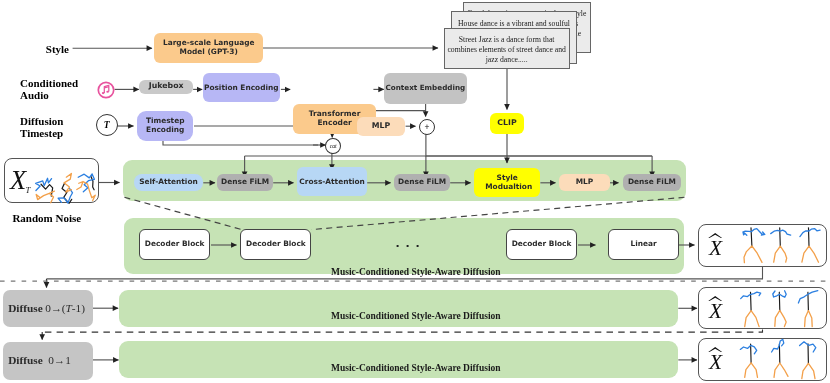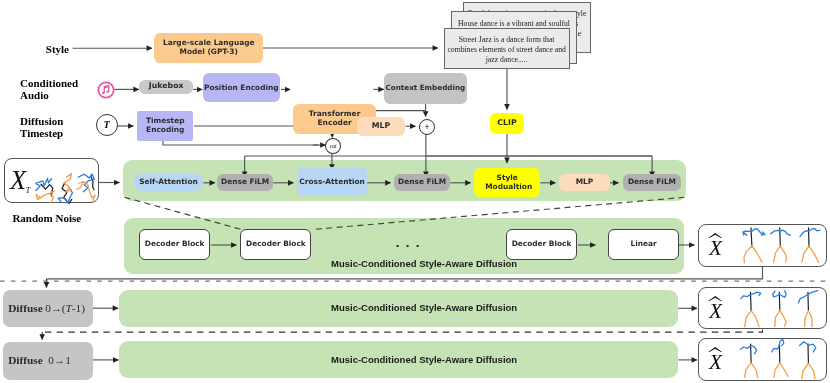--- a/index.html
+++ b/index.html
@@ -14,22 +14,22 @@
   .serif{font-family:"Liberation Serif",serif;}
   .band{position:absolute;background:#c6e3b5;border-radius:9px;}
   .card{position:absolute;background:#ebebeb;border:1px solid #666;
         font-family:"Liberation Serif",serif;font-size:7.7px;color:#1a1a1a;
         text-align:center;line-height:10.3px;box-sizing:border-box;overflow:hidden;
         display:flex;align-items:center;justify-content:center;padding:1px 2px;}
   .iolabel{position:absolute;font-family:"Liberation Serif",serif;font-weight:bold;
            font-size:11px;color:#000;text-align:left;line-height:1.25;}
   .circ{position:absolute;border:1.1px solid #333;border-radius:50%;background:#fff;
         display:flex;align-items:center;justify-content:center;}
-  .bandcap{position:absolute;font-family:Liberation Sans, sans-serif;font-weight:bold;
-           font-size:9.5px;color:#1a1a1a;white-space:nowrap;line-height:1;}
+  .bandcap{position:absolute;font-family:Liberation Serif, serif;font-weight:bold;
+           font-size:9.5px;color:#1a1a1a;white-space:nowrap;line-height:1;margin-top:9px;}
   .xhat{font-style:italic;font-size:21.5px;color:#111;line-height:1;}
   .xhat>span{position:relative;display:inline-block;}
   .xhat>span::before{content:"";position:absolute;left:-0.6px;top:-5.4px;width:13.8px;height:4.9px;
       background:#111;
       clip-path:polygon(0% 100%, 50% 0%, 100% 100%, 92% 100%, 50% 34%, 8% 100%);}
 </style>
 </head>
 <body>
 
 <div id="stage">
@@ -168,21 +168,21 @@
   <div class="nodebox" style="left:154.3px;top:33.2px;width:108.9px;height:29.8px;background:#fbca8c;border-radius:6px;font-size:7.4px;line-height:8.9px;">Large-scale Language Model (GPT-3)</div>
 
   <div class="nodebox" style="left:139.3px;top:79.5px;width:53.8px;height:14px;background:#c9c9c9;border-radius:6px;font-size:7.8px;">Jukebox</div>
 
   <div class="nodebox" style="left:202.5px;top:73.4px;width:77.5px;height:29.1px;background:#b7b7f5;border-radius:6px;font-size:7.4px;white-space:nowrap;">Position Encoding</div>
 
   <div class="nodebox" style="left:293px;top:73.4px;width:83.2px;height:29.2px;background:#fbca8c;border-radius:6px;font-size:7.5px;line-height:8.9px;margin-top:31px;">Transformer Encoder</div>
 
   <div class="nodebox" style="left:383.7px;top:73.1px;width:83.3px;height:30.6px;background:#c3c3c3;border-radius:6px;font-size:7.2px;white-space:nowrap;">Context Embedding</div>
 
-  <div class="nodebox" style="left:137px;top:110.8px;width:56.4px;height:30.4px;background:#b7b7f5;border-radius:2px;font-size:7.4px;line-height:8.9px;">Timestep Encoding</div>
+  <div class="nodebox" style="left:137px;top:110.8px;width:56.4px;height:30.4px;background:#b7b7f5;border-radius:9px;font-size:7.4px;line-height:8.9px;">Timestep Encoding</div>
 
   <div class="nodebox" style="left:357px;top:117px;width:48px;height:19px;background:#fcdcba;border-radius:6px;font-size:7.8px;">MLP</div>
 
   <div class="nodebox" style="left:490px;top:113px;width:34px;height:21px;background:#ffff00;border-radius:6px;font-size:7.8px;">CLIP</div>
 
   <div class="nodebox" style="left:133.7px;top:174px;width:69.6px;height:17px;background:#b7d7f5;border-radius:8px;font-size:7.4px;">Self-Attention</div>
   <div class="nodebox" style="left:217.1px;top:174px;width:56.1px;height:17px;background:#b0b0b0;border-radius:6px;font-size:7.4px;">Dense FiLM</div>
   <div class="nodebox" style="left:297px;top:167.3px;width:70.2px;height:29.2px;background:#b7d7f5;border-radius:6px;font-size:7.4px;">Cross-Attention</div>
   <div class="nodebox" style="left:394.1px;top:174px;width:56.1px;height:17px;background:#b0b0b0;border-radius:6px;font-size:7.4px;">Dense FiLM</div>
   <div class="nodebox" style="left:474.1px;top:168px;width:66.3px;height:29px;background:#ffff00;border-radius:6px;font-size:7.4px;">

